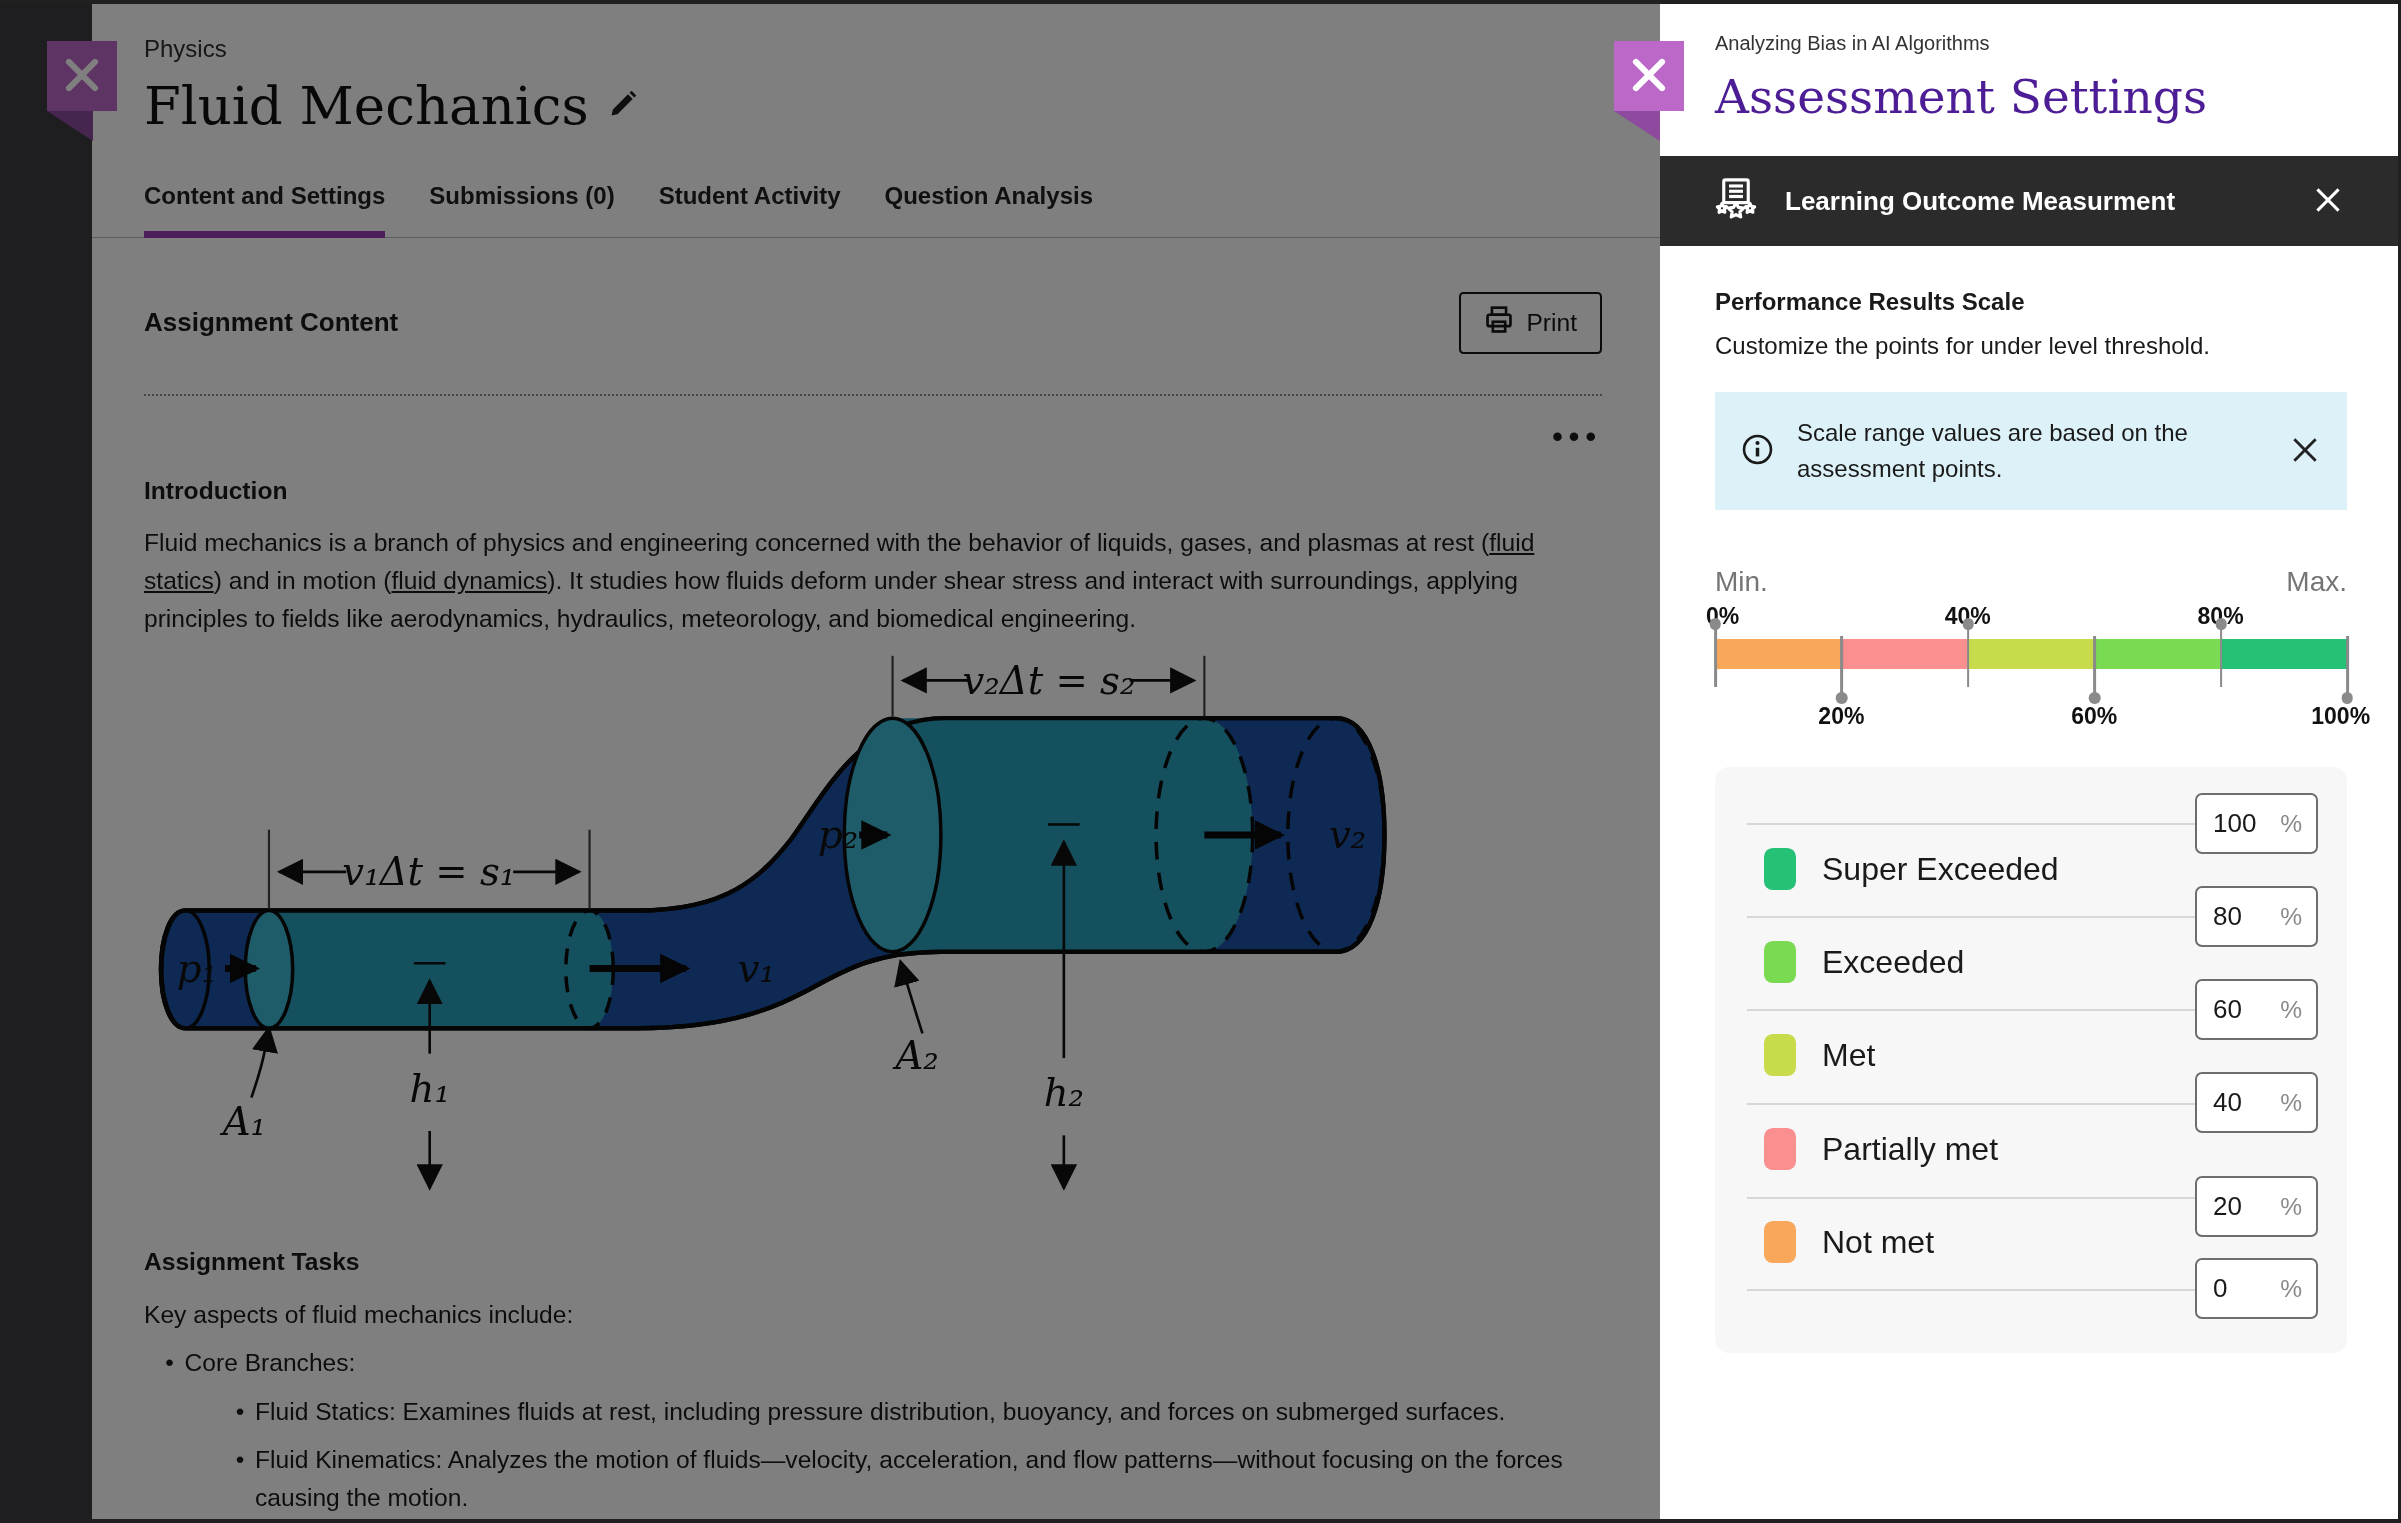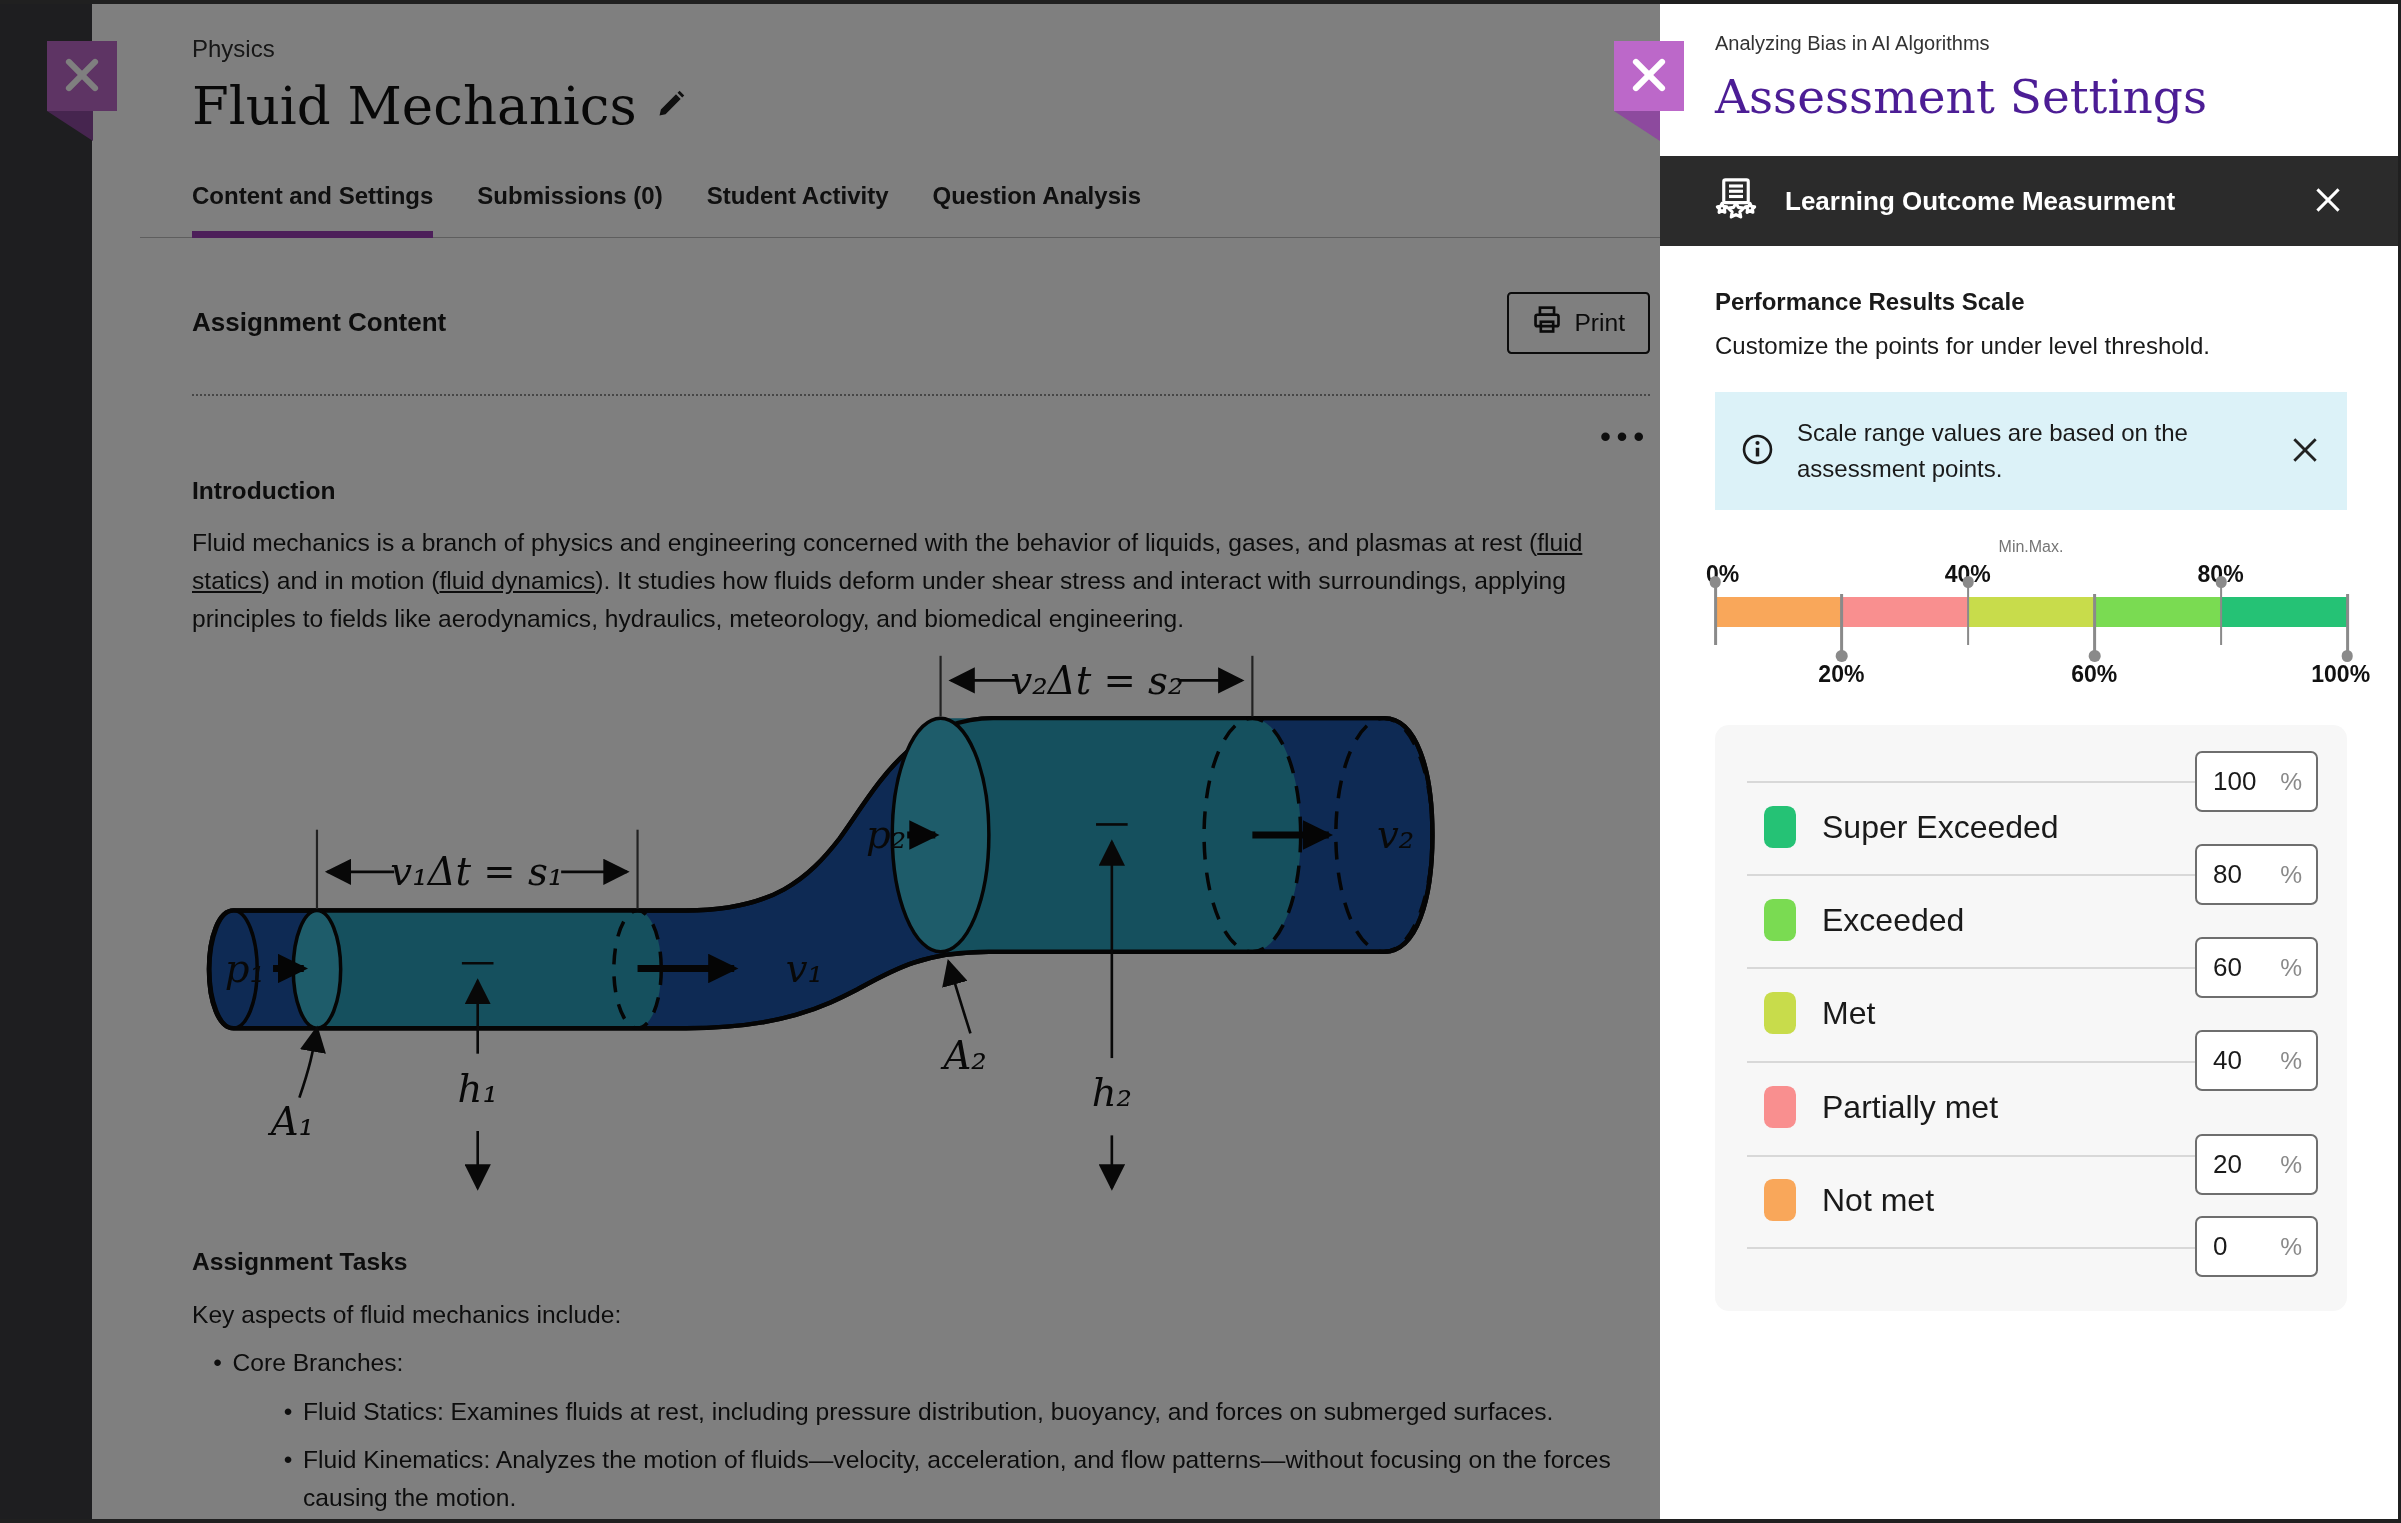--- a/index.html
+++ b/index.html
@@ -8,21 +8,21 @@
     background:#ffffff; font-family:"Liberation Sans", sans-serif; color:#1a1a1a;
   }
   
   .frame{position:absolute;background:#202020;z-index:40;pointer-events:none;}
   .frame.top{top:0;left:0;right:0;height:3.5px;}
   .frame.right{top:0;right:0;bottom:0;width:3.5px;}
   .frame.bottom{bottom:0;left:0;right:0;height:4.4px;}
 
   
   .left-rail{position:absolute;left:0;top:0;bottom:0;width:92px;background:#3c3c40;z-index:1;}
-  .main-page{position:absolute;left:92px;top:0;bottom:0;width:1568px;background:#ffffff;z-index:2;overflow:hidden;padding-left:48px;}
+  .main-page{position:absolute;left:92px;top:0;bottom:0;width:1568px;background:#ffffff;z-index:2;overflow:hidden;}
   .scrim{position:absolute;left:0;top:0;bottom:0;width:1660px;background:rgba(0,0,0,0.5);z-index:6;}
   .panel{position:absolute;right:0;top:0;bottom:0;width:741px;background:#ffffff;z-index:8;}
 
   
   .ribbon{position:absolute;width:70px;height:70px;background:#bc68c9;display:flex;align-items:center;justify-content:center;cursor:pointer;}
   .ribbon .fold{position:absolute;left:0;top:70px;width:46px;height:30px;background:#8d4a9e;
     clip-path:polygon(0 0, 100% 0, 100% 100%);}
   .ribbon-left{left:47px;top:41px;z-index:3;}
   .ribbon-right{left:1614px;top:41px;z-index:9;}
 
@@ -59,21 +59,21 @@
   .panel-context{font-size:20px;color:#333;}
   .panel-title{font-family:"DejaVu Serif", serif;font-size:47px;color:#4c1d95;margin-top:14px;}
   .panel-bar{margin-top:32px;height:90px;background:var(--panelbar);display:flex;align-items:center;padding:0 58px 0 55px;}
   .panel-bar .bar-title{color:#ffffff;font-size:26px;font-weight:600;margin-left:28px;flex:1;}
   .panel-body{padding:0 54px 0 55px;}
   .scale-heading{font-size:24px;font-weight:700;margin-top:42px;}
   .scale-sub{font-size:24px;margin-top:16px;}
   .info-box{margin-top:32px;background:var(--infobg);display:flex;align-items:center;gap:23px;padding:23px 26px;}
   .info-box .info-text{font-size:24px;line-height:36px;max-width:439px;}
   .info-close{margin-left:auto;cursor:pointer;}
-  .minmax{display:flex;justify-content:center;font-size:16px;color:#757575;margin-top:28px;}
+  .minmax{display:flex;justify-content:space-between;font-size:28px;color:#757575;margin-top:56px;}
   .scale-widget{position:relative;height:134px;margin-top:5.3px;}
   .scale-bar{position:absolute;left:0;right:0;top:36px;height:30px;display:flex;}
   .scale-seg{flex:1;}
   .tick{position:absolute;width:2.6px;background:#8a8a8a;transform:translateX(-0.9px);}
   .tick-dot{position:absolute;width:11.4px;height:11.4px;border-radius:50%;background:#8a8a8a;transform:translateX(-5.3px);}
   .tick-lab{position:absolute;font-size:23px;font-weight:700;transform:translateX(-50%);color:#111;}
   .tick-lab.top{top:0;}
   .tick-lab.bot{top:100px;}
   
   .levels-card{position:relative;margin-top:30px;height:586px;background:var(--cardbg);border-radius:14px;}

